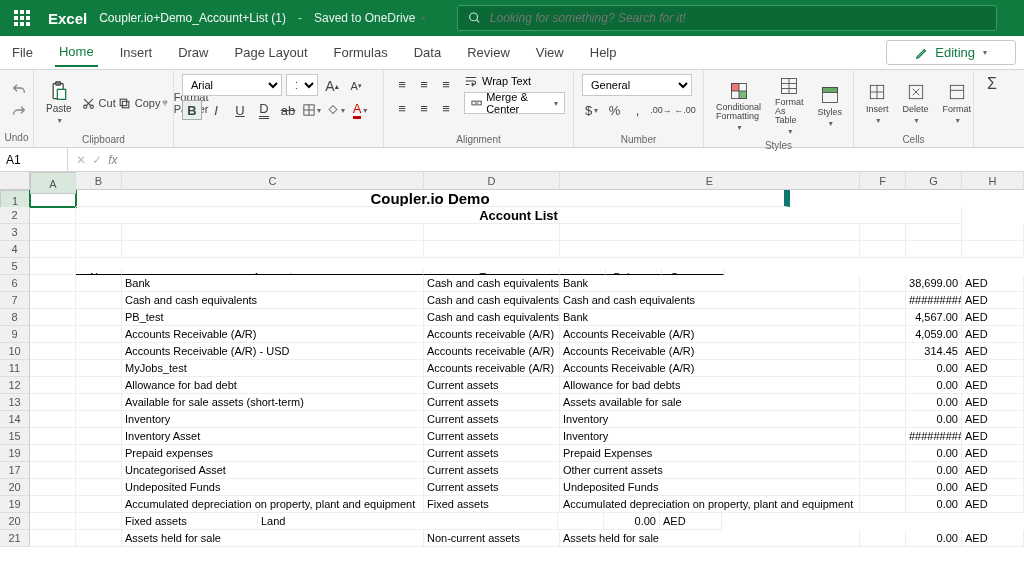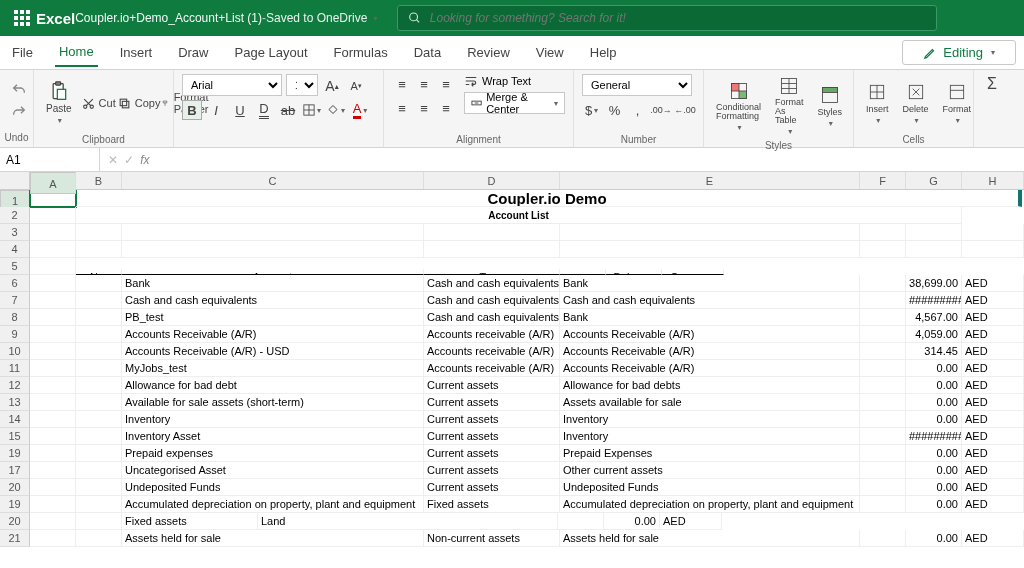--- a/index.html
+++ b/index.html
@@ -1,31 +1,31 @@
 <!DOCTYPE html>
 <html><head>
 <meta charset="utf-8">
 <style>
 * { margin: 0; padding: 0; box-sizing: border-box; font-family: 'Segoe UI', Arial, sans-serif; }
 body { background: #fff; overflow: hidden; font-size: 12px; }
 
-.titlebar { background: #0f7b3f; height: 36px; display: flex; align-items: center; color: #fff; padding: 0 8px; }
+.titlebar { background: #0f7b3f; height: 36px; display: flex; align-items: center; color: #fff; padding: 0 8px; gap: 12px; }
 .app-launcher { width: 16px; height: 16px; display: grid; grid-template-columns: repeat(3,4px); grid-template-rows: repeat(3,4px); gap: 2px; margin: 0 6px; }
 .app-launcher span { background: #fff; }
 .titlebar .app-name { font-weight: 600; font-size: 15px; }
 .titlebar .doc-name { font-size: 12px; opacity: .95; }
 .titlebar .saved { font-size: 12px; opacity: .9; display: flex; align-items: center; gap: 4px; }
 .search-box { margin-left: 20px; background: #0a6934; border: 1px solid #3a9968; border-radius: 3px; height: 26px; width: 540px; display: flex; align-items: center; padding: 0 10px; color: #cde8d8; gap: 8px; }
 .search-box input { background: transparent; border: none; color: #cde8d8; font-size: 12px; width: 100%; outline: none; font-style: italic; }
 
 .ribbon-tabs { height: 34px; display: flex; align-items: center; padding: 0 8px; gap: 18px; background: #fff; border-bottom: 1px solid #d4d4d4; }
 .ribbon-tabs .tab { font-size: 13px; color: #444; padding: 6px 4px; cursor: pointer; }
 .ribbon-tabs .tab.active { color: #0f7b3f; border-bottom: 2px solid #0f7b3f; font-weight: 400; }
 .ribbon-tabs .spacer { flex: 1; }
-.editing-btn { border: 1px solid #c8c8c8; border-radius: 3px; padding: 4px 20px; display: flex; align-items: center; gap: 6px; color: #0f7b3f; font-size: 13px; }
+.editing-btn { border: 1px solid #c8c8c8; border-radius: 3px; padding: 4px 28px; display: flex; align-items: center; gap: 6px; color: #0f7b3f; font-size: 13px; }
 .editing-btn .pen { width: 14px; height: 14px; }
 
 .ribbon { height: 78px; background: #f5f5f5; border-bottom: 1px solid #d4d4d4; display: flex; }
 .ribbon-group { border-right: 1px solid #e1e1e1; padding: 4px 8px 2px 8px; display: flex; flex-direction: column; justify-content: space-between; }
 .ribbon-group .controls { display: flex; gap: 6px; align-items: center; flex: 1; }
 .ribbon-group .label { text-align: center; font-size: 10px; color: #666; padding-top: 2px; }
 .rb-btn { display: flex; flex-direction: column; align-items: center; gap: 2px; font-size: 10px; color: #444; cursor: pointer; padding: 2px 4px; }
 .rb-btn svg, .rb-btn .ico { width: 20px; height: 20px; }
 .mini-col { display: flex; flex-direction: row; gap: 2px; font-size: 11px; color: #444; }
 .mini-col .row { display: flex; align-items: center; gap: 4px; cursor: pointer; }
@@ -35,21 +35,21 @@
 .sel { background: #fff; border: 1px solid #c8c8c8; font-size: 11px; padding: 2px 4px; height: 22px; }
 .font-name { width: 100px; }
 .font-size { width: 32px; }
 .ico-btn { width: 20px; height: 20px; display: flex; align-items: center; justify-content: center; cursor: pointer; font-size: 13px; color: #444; border: 1px solid transparent; }
 .merge-btn { background: #fff; border: 1px solid #c8c8c8; padding: 2px 6px; font-size: 11px; display: flex; align-items: center; gap: 4px; height: 22px; }
 
 .undo-col { width: 34px; display: flex; flex-direction: column; align-items: center; gap: 6px; padding-top: 8px; }
 .undo-col svg { width: 16px; height: 16px; stroke: #888; }
 
 .formula-bar { height: 24px; display: flex; align-items: center; border-bottom: 1px solid #d4d4d4; background: #fff; }
-.name-box { width: 100px; border-right: 1px solid #d4d4d4; padding: 0 6px; font-size: 12px; height: 100%; display: flex; align-items: center; }
+.name-box { width: 68px; border-right: 1px solid #d4d4d4; padding: 0 6px; font-size: 12px; height: 100%; display: flex; align-items: center; }
 .fx-btns { display: flex; align-items: center; gap: 6px; padding: 0 8px; color: #888; }
 .fx-btns span { font-size: 12px; cursor: pointer; }
 .fx-input { flex: 1; border: none; outline: none; font-size: 12px; padding: 0 4px; }
 
 .grid-area { position: relative; overflow: hidden; height: calc(568px - 36px - 34px - 78px - 24px); }
 .col-headers { display: flex; background: #f0f0f0; border-bottom: 1px solid #ccc; height: 18px; position: sticky; top: 0; }
 .corner { width: 30px; border-right: 1px solid #ccc; background: #f0f0f0; }
 .col-h { border-right: 1px solid #ddd; text-align: center; font-size: 11px; color: #555; line-height: 18px; }
 .col-h.sel { background: #d8e8dc; }
 .rows { overflow-y: auto; }
@@ -344,29 +344,29 @@
     <div class="col-h cD">D</div>
     <div class="col-h cE">E</div>
     <div class="col-h cF">F</div>
     <div class="col-h cG">G</div>
     <div class="col-h cH">H</div>
   </div>
   <div class="rows" id="rows">
       <div class="grid-row">
         <div class="row-h sel">1</div>
         <div class="cell cA active"></div>
-        <div class="cell" style="width:946px;border-right:4px solid #0f766e">
+        <div class="cell" style="width:714px;border-right:6px solid #0f766e">
           <div class="title-cell">Coupler.io Demo</div>
         </div>
       </div>
       <div class="grid-row">
         <div class="row-h">2</div>
         <div class="cell cA"></div>
         <div class="cell" style="width:886px">
-          <div class="title-cell" style="font-size:10px">Account List</div>
+          <div class="title-cell" style="font-size:13px">Account List</div>
         </div>
       </div>
       <div class="grid-row">
         <div class="row-h">3</div>
         <div class="cell cA"></div>
         <div class="cell cB"></div>
         <div class="cell cC"></div>
         <div class="cell cD"></div>
         <div class="cell cE"></div>
         <div class="cell cF"></div>

